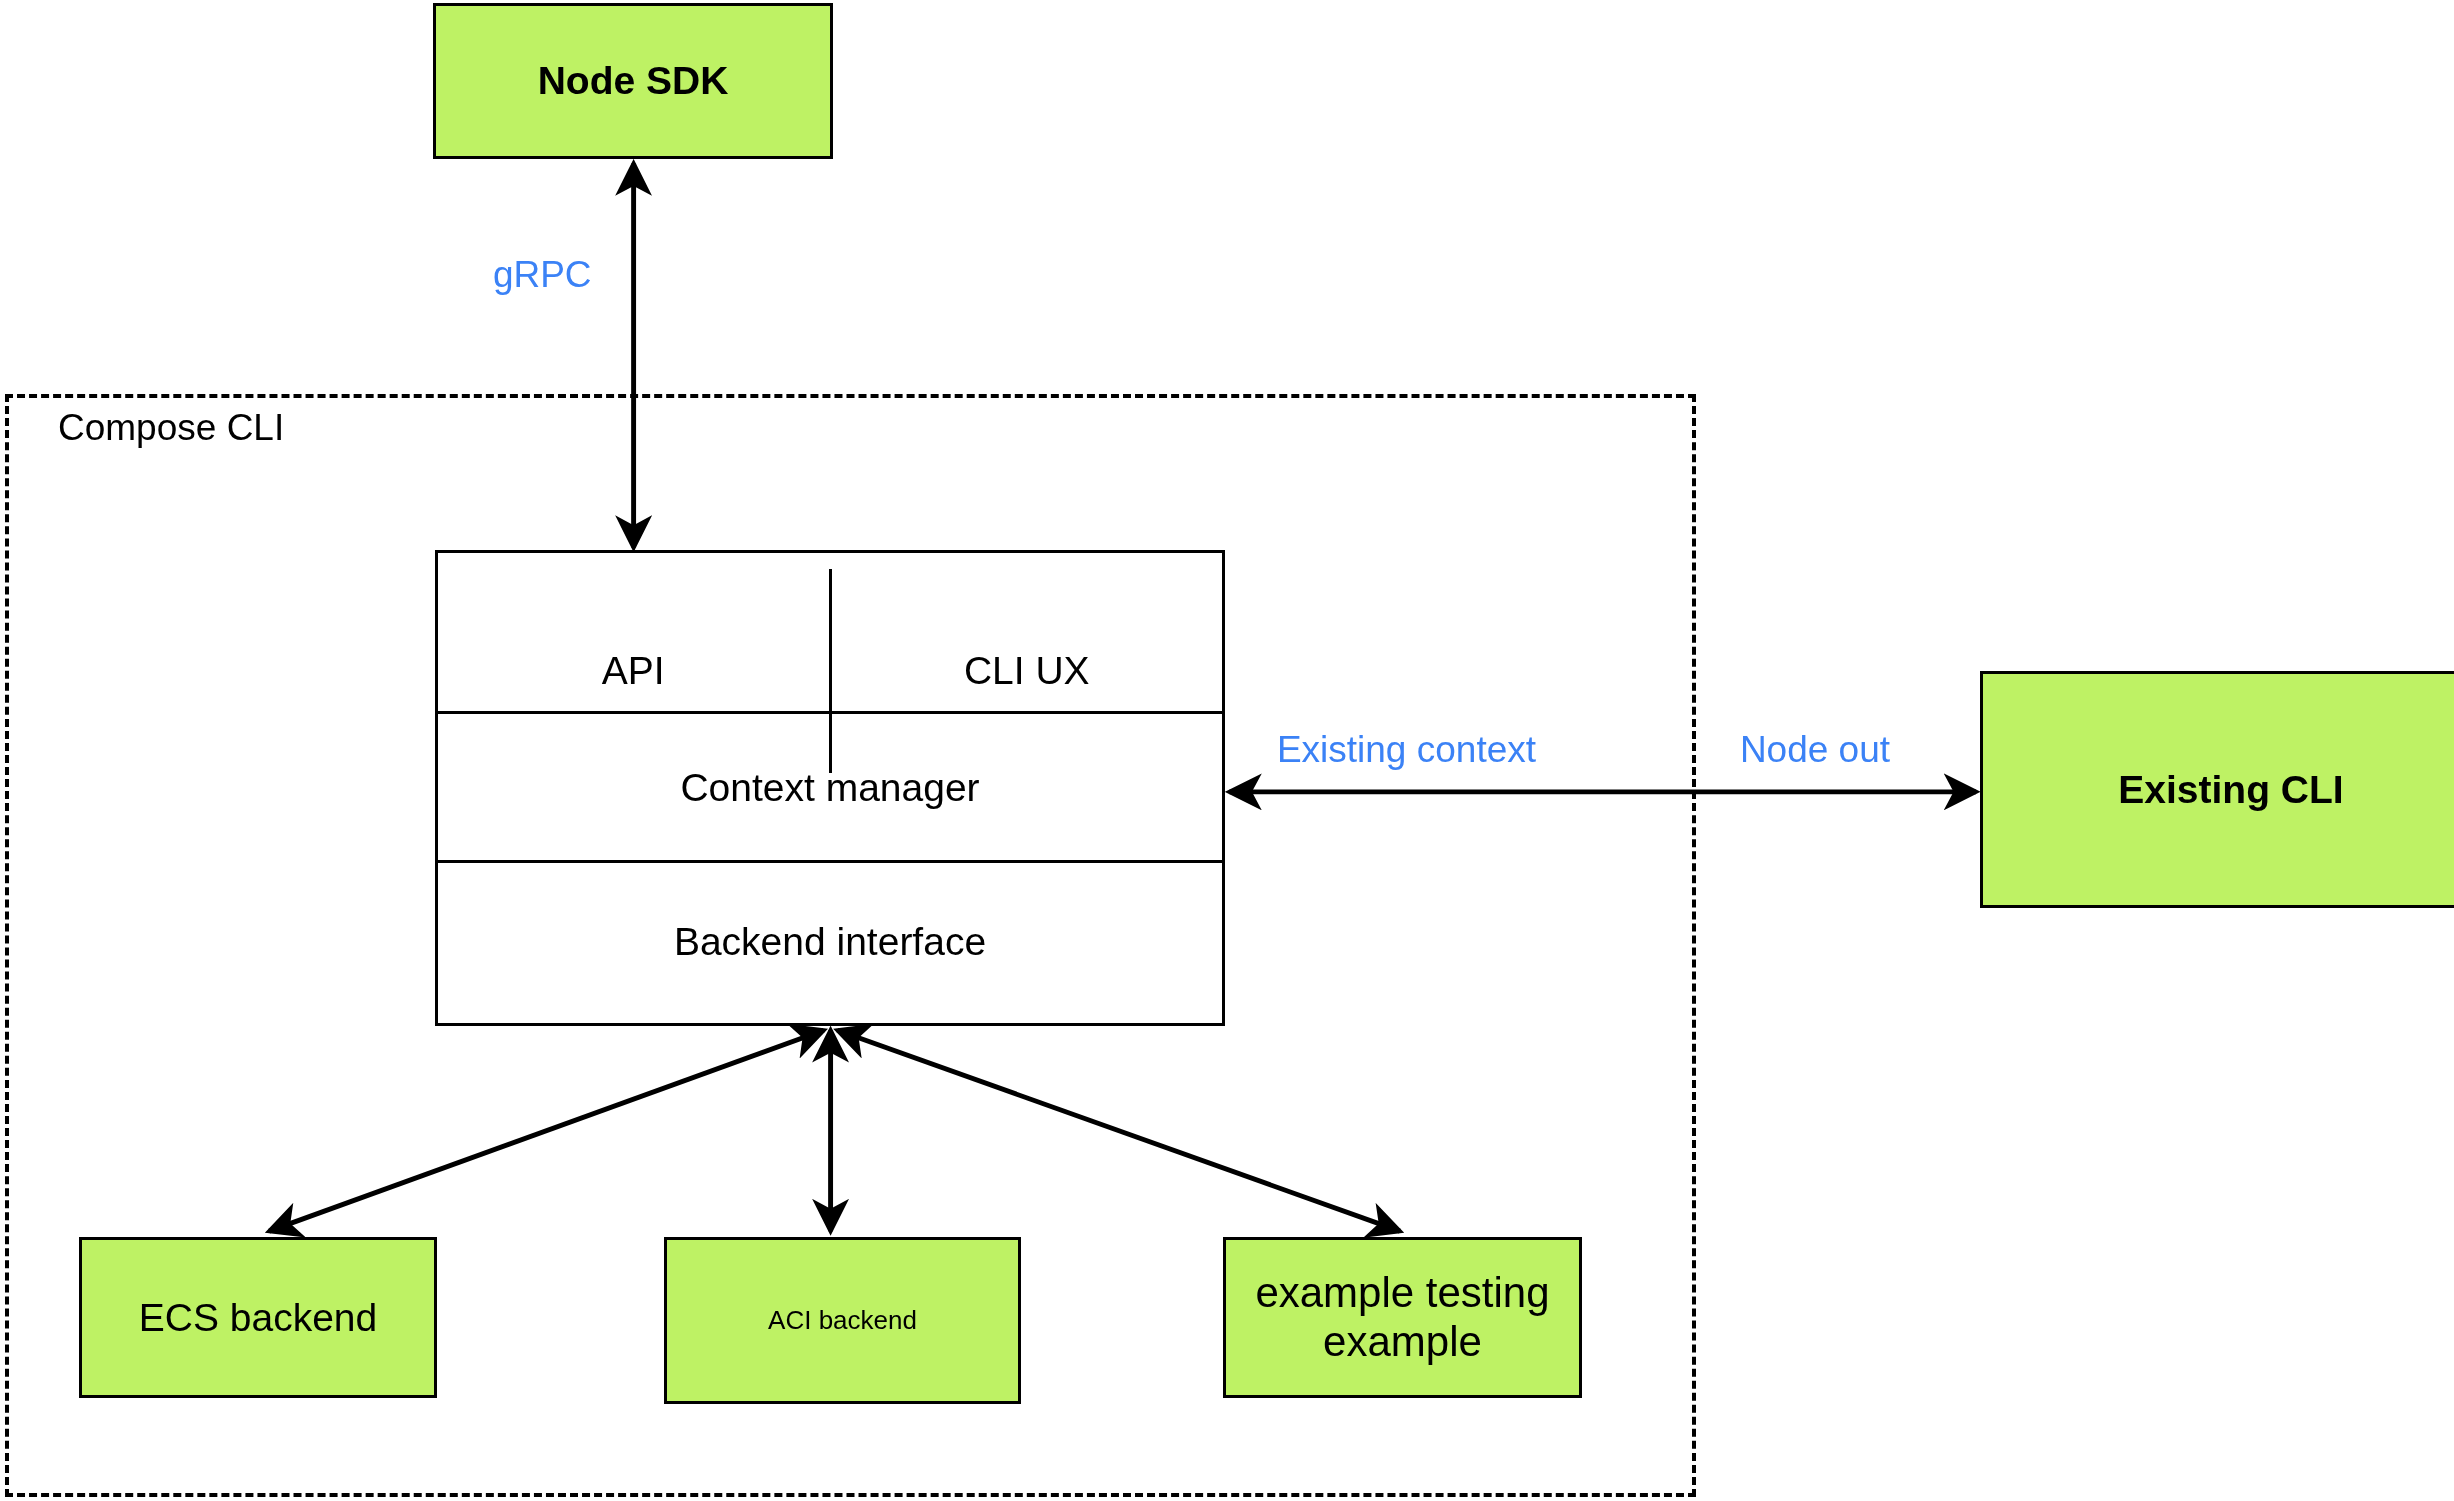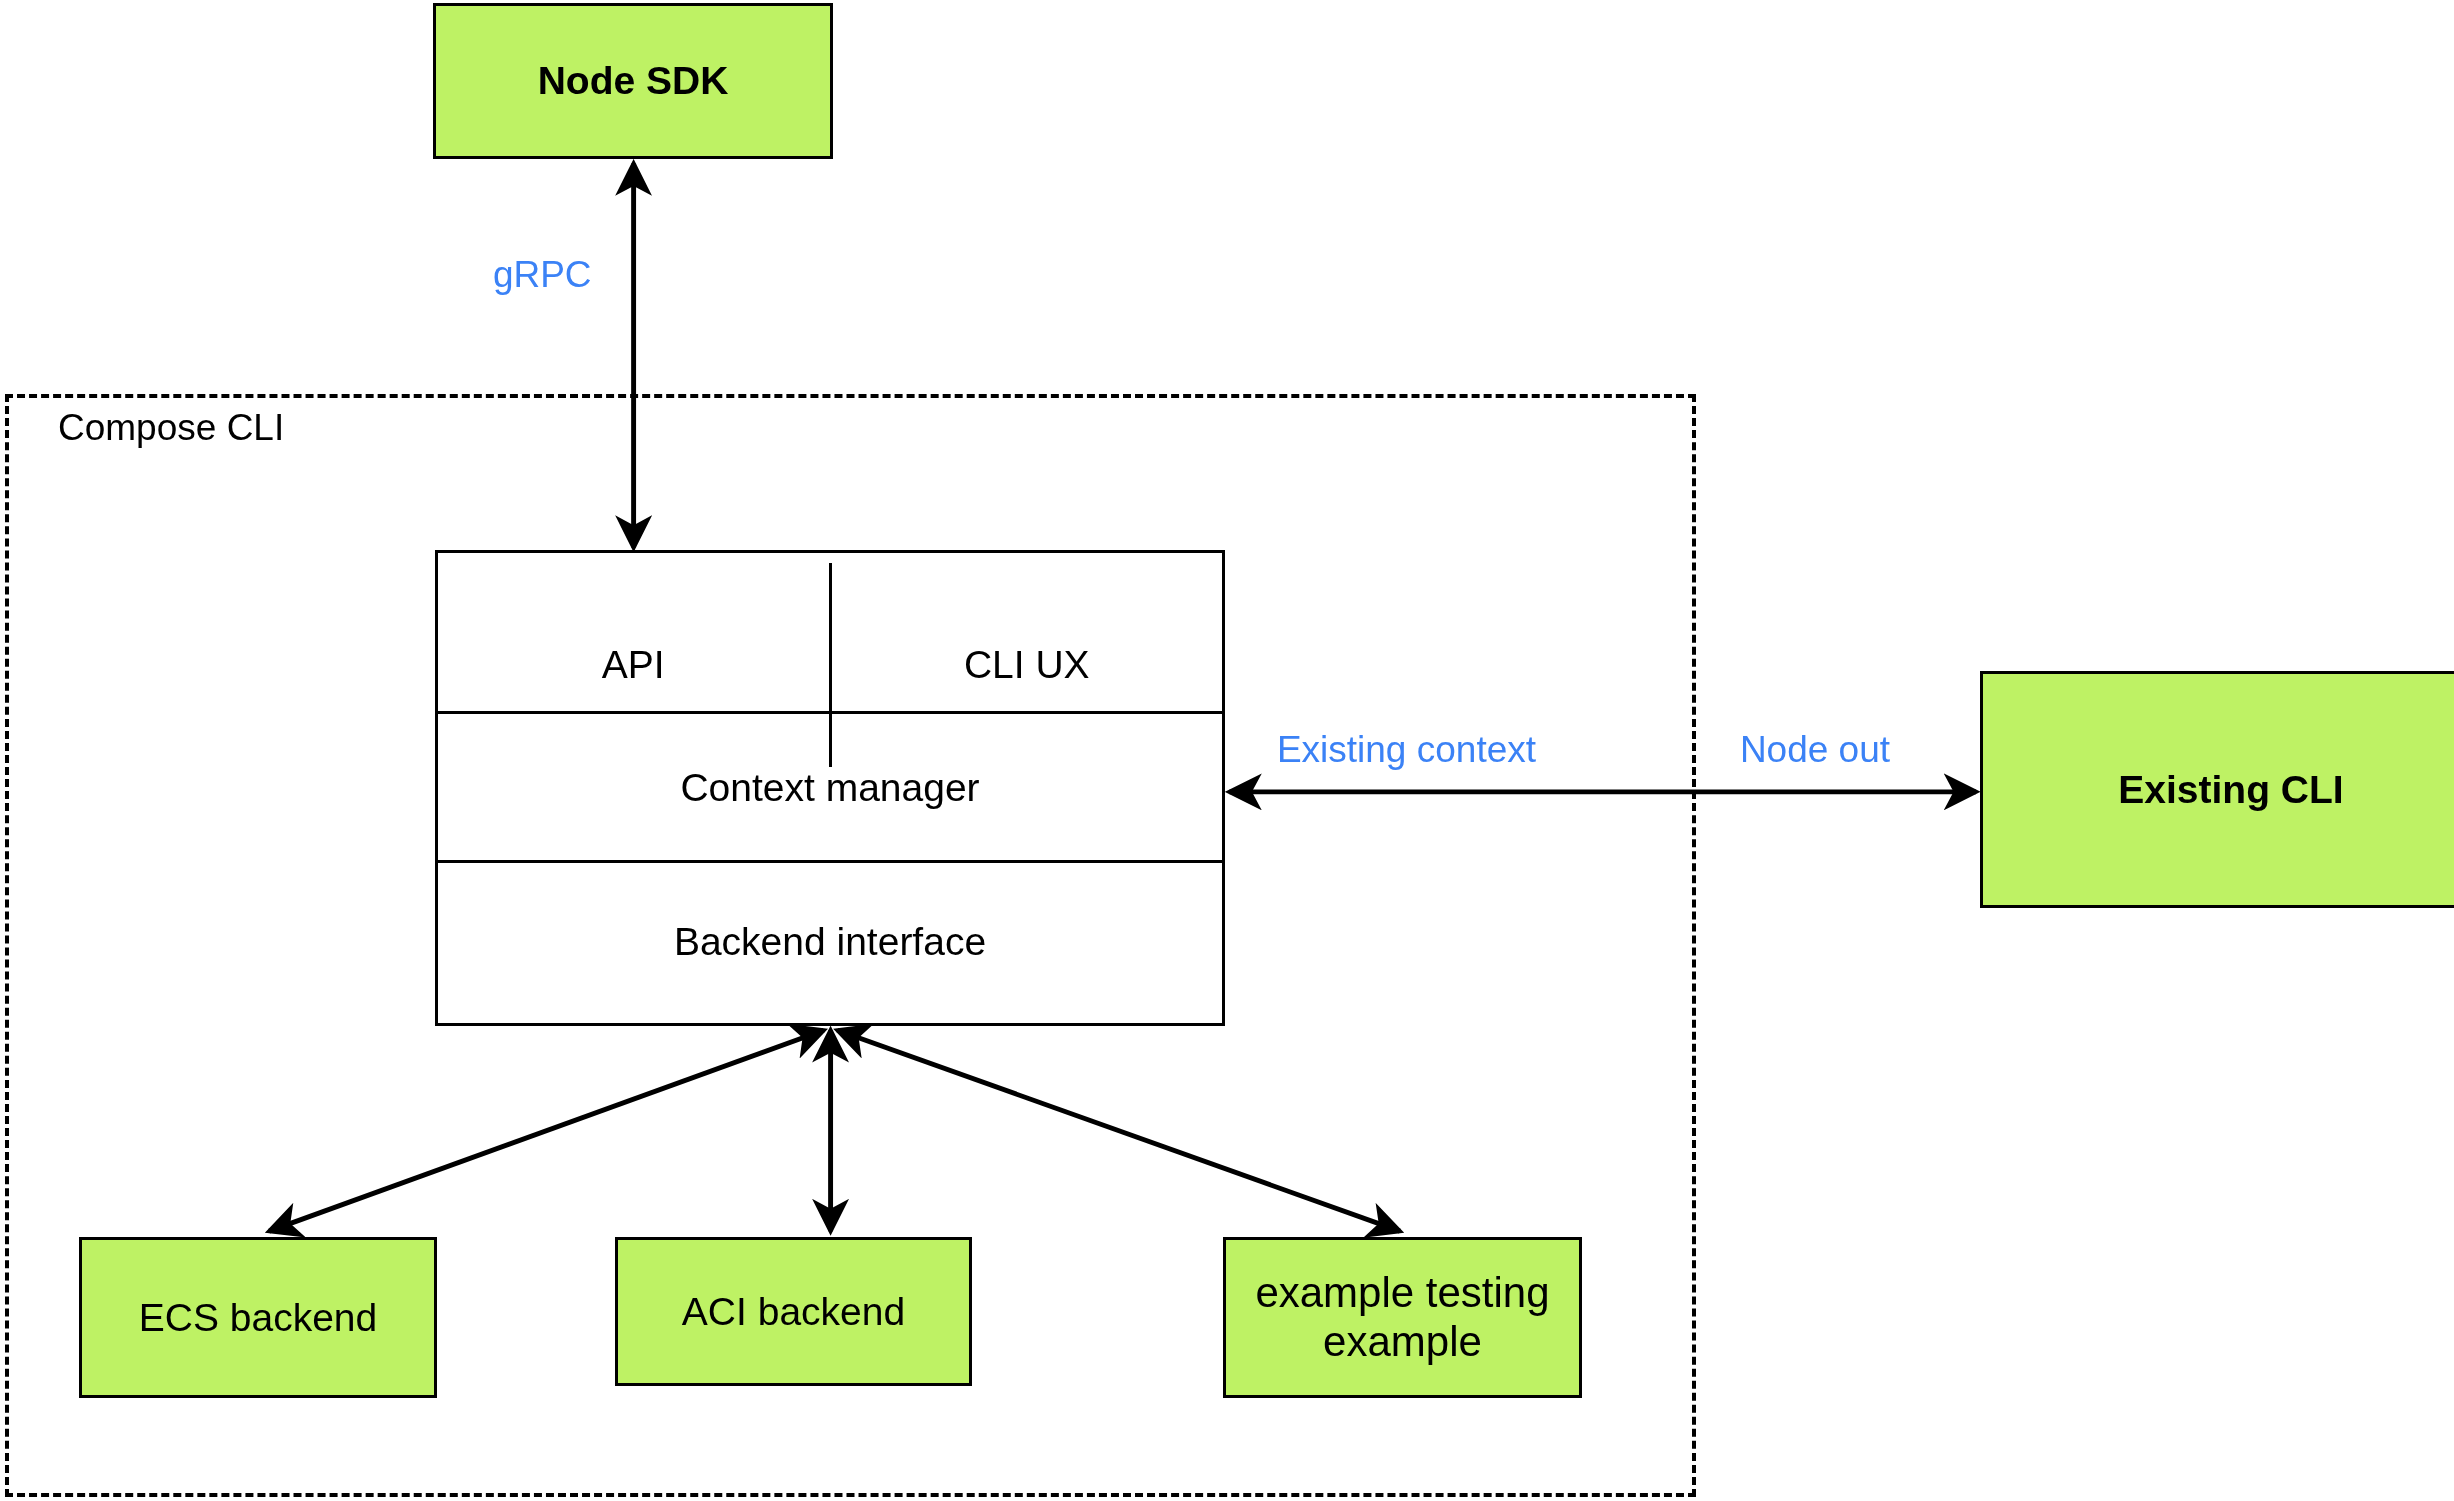--- a/index.html
+++ b/index.html
@@ -65,37 +65,37 @@
     position: absolute;
     left: 0;
     width: 100%;
     box-sizing: border-box;
     display: flex;
     align-items: center;
     justify-content: center;
     color: #000000;
     font-size: 39px;
   }
-  #row-top      { top: 10px;   height: 204px; }
+  #row-top      { top: 16px;   height: 204px; }
   #row-context  { top: 158px; height: 150px; border-top: 3.9px solid #000000; }
   #row-backend  { top: 307px; height: 161px; border-top: 3.9px solid #000000; }
 
   .stack-cell {
     flex: 1 1 0;
     height: 100%;
     display: flex;
     align-items: center;
     justify-content: center;
     box-sizing: border-box;
   }
   .stack-cell + .stack-cell { border-left: 3.9px solid #000000; }
 
   
   #node-ecs      { left: 79px;   top: 1237px; width: 358px; height: 161px; font-size: 39px; }
-  #node-aci      { left: 615px;  top: 1237px; width: 357px; height: 149px; font-size: 39px; }
+  #node-aci      { left: 664px;  top: 1237px; width: 357px; height: 167px; font-size: 26px; }
   #node-example  { left: 1223px; top: 1237px; width: 359px; height: 161px; font-size: 42px; }
 
   
   #group-compose-cli {
     position: absolute;
     left: 4.9px;
     top: 394px;
     width: 1691px;
     height: 1103px;
     box-sizing: border-box;

